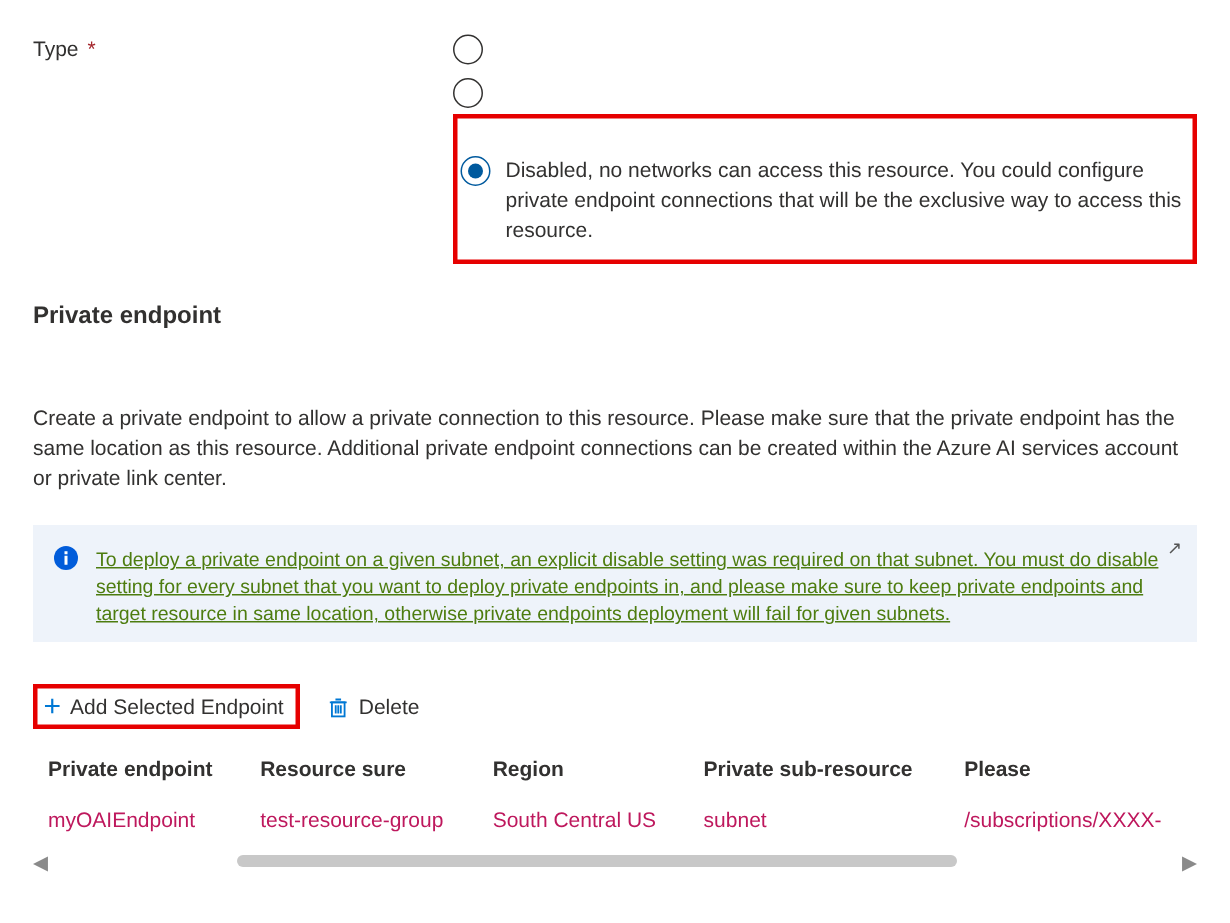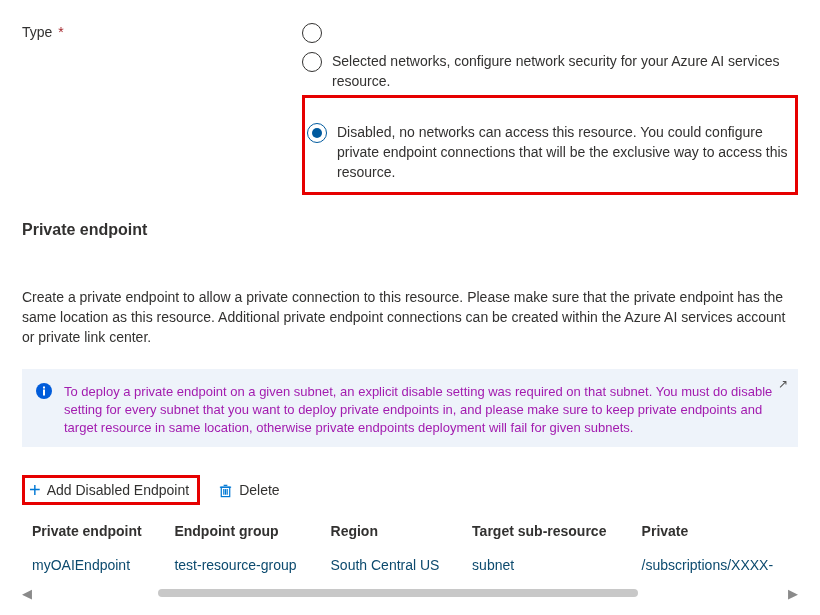--- a/index.html
+++ b/index.html
@@ -74,21 +74,22 @@
     position: absolute;
     left: 14px;
     top: 14px;
     width: 16px; height: 16px;
     fill: #015cda;
   }
   .info-text {
     margin-left: 26px;
     font-size: 13px;
     line-height: 18px;
-    color: #a21caf;
+    color: #4d7c0f;
+    text-decoration: underline;
   }
   .external-icon {
     position: absolute;
     right: 10px;
     top: 8px;
     color: #555;
     font-size: 12px;
   }
   .toolbar-row {
     display: flex;
@@ -132,21 +133,21 @@
     font-size: 14px;
   }
   table.endpoints th {
     text-align: left;
     font-weight: 600;
     padding: 8px 10px 10px 10px;
     color: #323130;
   }
   table.endpoints td {
     padding: 8px 10px;
-    color: #0c4a6e;
+    color: #be185d;
     white-space: nowrap;
   }
   .hscroll {
     display: flex;
     align-items: center;
     margin-top: 4px;
     gap: 6px;
   }
   .hscroll .track {
     flex: 1;
@@ -174,21 +175,20 @@
   <div class="type-label">
     <span>Type</span>
     <span class="req-star">*</span>
   </div>
   <div class="radio-col">
     <div class="radio-row">
       <div class="radio-outer"></div>
     </div>
     <div class="radio-row">
       <div class="radio-outer"></div>
-      <div class="radio-text">Selected networks, configure network security for your Azure AI services resource.</div>
     </div>
     <div class="highlight-box">
       <div class="radio-row selected">
         <div class="radio-outer">
             <div class="radio-inner"></div>
           </div>
         <div class="radio-text">Disabled, no networks can access this resource. You could configure private endpoint connections that will be the exclusive way to access this resource.</div>
       </div>
     </div>
   </div>
@@ -203,43 +203,43 @@
     <rect x="7" y="6.5" width="2" height="6" fill="#fff"></rect>
     <rect x="7" y="3.5" width="2" height="2" fill="#fff"></rect>
   </svg>
   <span class="external-icon">↗</span>
   <div class="info-text">To deploy a private endpoint on a given subnet, an explicit disable setting was required on that subnet. You must do disable setting for every subnet that you want to deploy private endpoints in, and please make sure to keep private endpoints and target resource in same location, otherwise private endpoints deployment will fail for given subnets.</div>
 </div>
 
 <div class="toolbar-row">
   <button class="add-btn">
     <span class="plus-icon">+</span>
-    <span>Add Disabled Endpoint</span>
+    <span>Add Selected Endpoint</span>
   </button>
   <button class="delete-btn">
     <svg class="trash-icon" viewBox="0 0 16 16">
       <rect x="3.5" y="4.5" width="9" height="10"></rect>
       <line x1="2" y1="4.5" x2="14" y2="4.5"></line>
       <line x1="6" y1="2.5" x2="10" y2="2.5"></line>
       <line x1="6.2" y1="6.5" x2="6.2" y2="12.5"></line>
       <line x1="8" y1="6.5" x2="8" y2="12.5"></line>
       <line x1="9.8" y1="6.5" x2="9.8" y2="12.5"></line>
     </svg>
     <span>Delete</span>
   </button>
 </div>
 
 <table class="endpoints">
   <thead>
     <tr>
       <th>Private endpoint</th>
-      <th>Endpoint group</th>
+      <th>Resource sure</th>
       <th>Region</th>
-      <th>Target sub-resource</th>
-      <th>Private</th>
+      <th>Private sub-resource</th>
+      <th>Please</th>
     </tr>
   </thead>
   <tbody>
     <tr>
       <td>myOAIEndpoint</td>
       <td>test-resource-group</td>
       <td>South Central US</td>
       <td>subnet</td>
       <td>/subscriptions/XXXX-</td>
     </tr>

